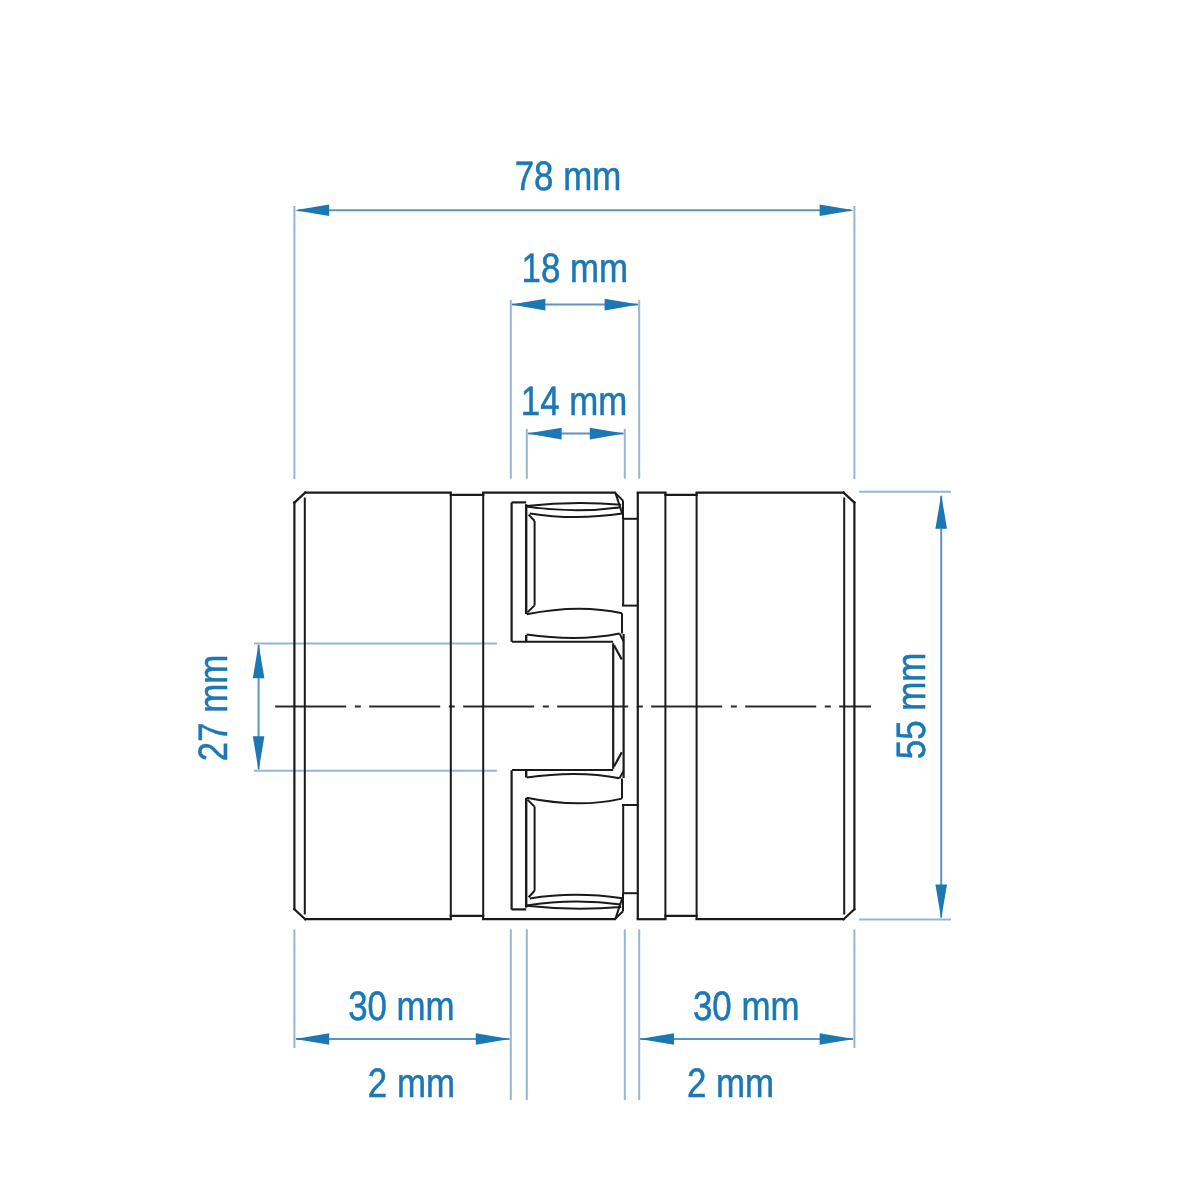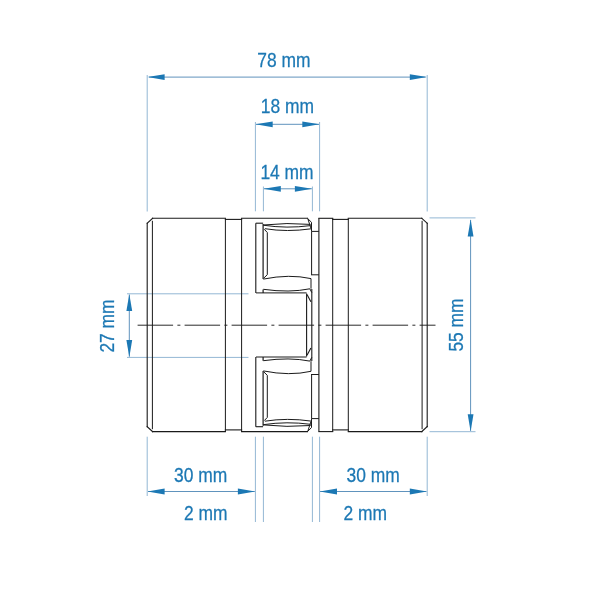--- a/index.html
+++ b/index.html
@@ -1,16 +1,16 @@
 <!DOCTYPE html>
 <html><head>
 <meta charset="utf-8">
 <style>
   html,body{margin:0;padding:0;background:#ffffff;}
-  .wrap{width:600px;height:522px;position:relative;background:#84cc16;font-family:"Liberation Sans",sans-serif;}
+  .wrap{width:600px;height:522px;position:relative;background:#84cc16;font-family:"Liberation Sans",sans-serif;margin-top:28px;}
   svg{display:block;}
   text{font-family:"Liberation Sans",sans-serif;fill:#1c78b4;stroke:#1c78b4;stroke-width:0.28px;}
 </style>
 </head>
 <body>
 <div class="wrap">
 <svg width="600" height="600" viewBox="0 0 600 600">
 
 <rect x="0" y="0" width="600" height="600" fill="#ffffff"></rect>
 

